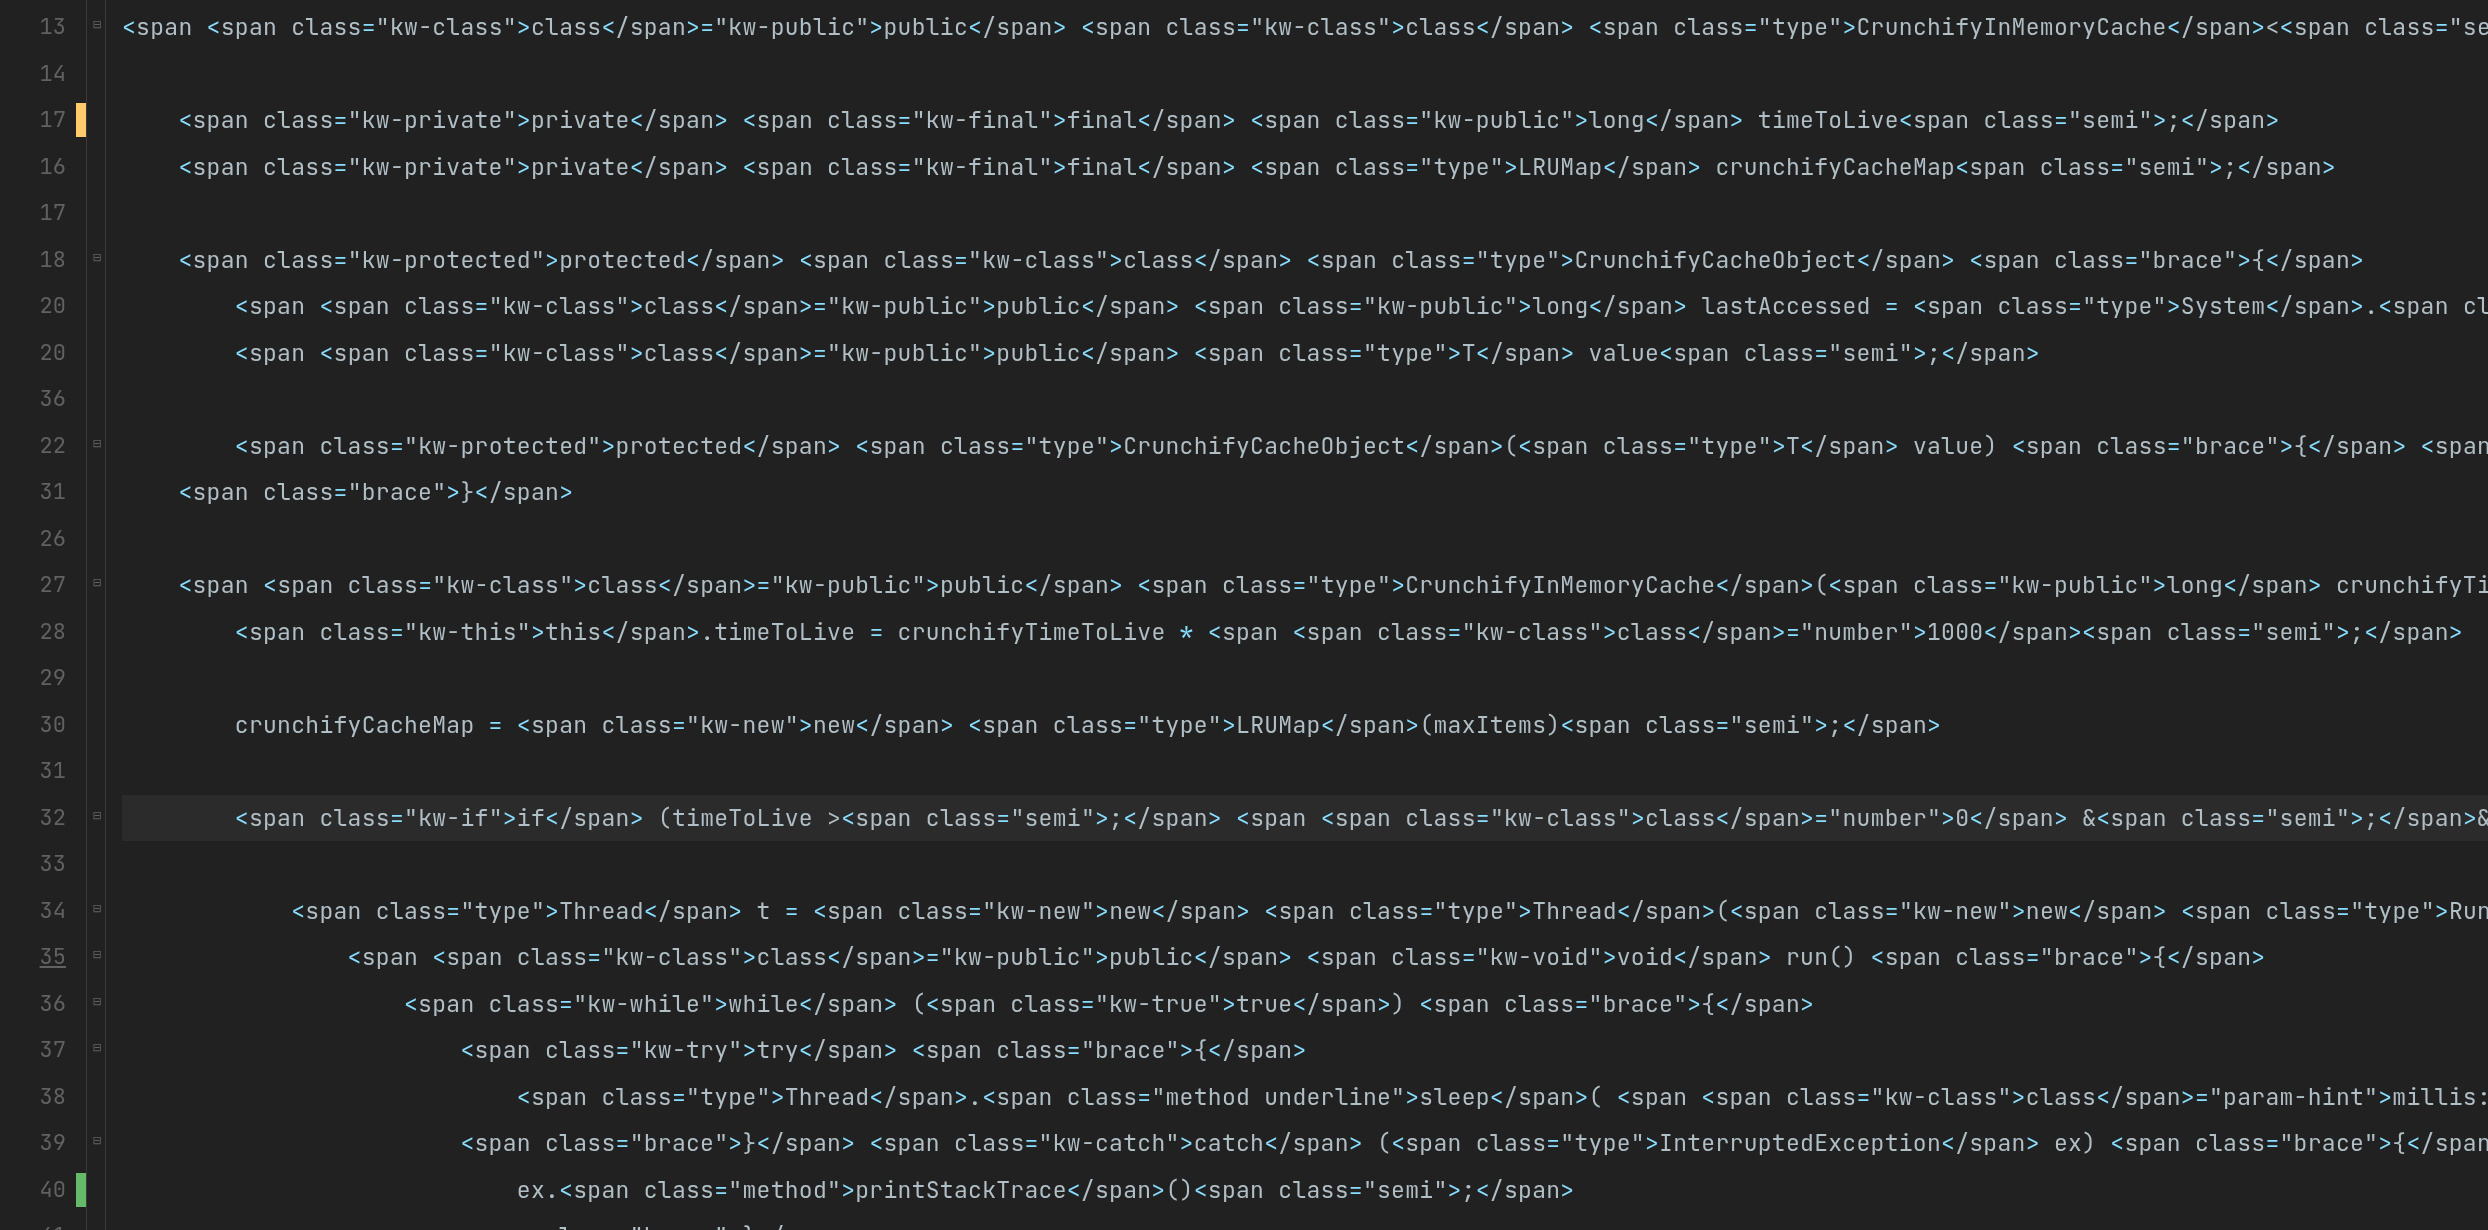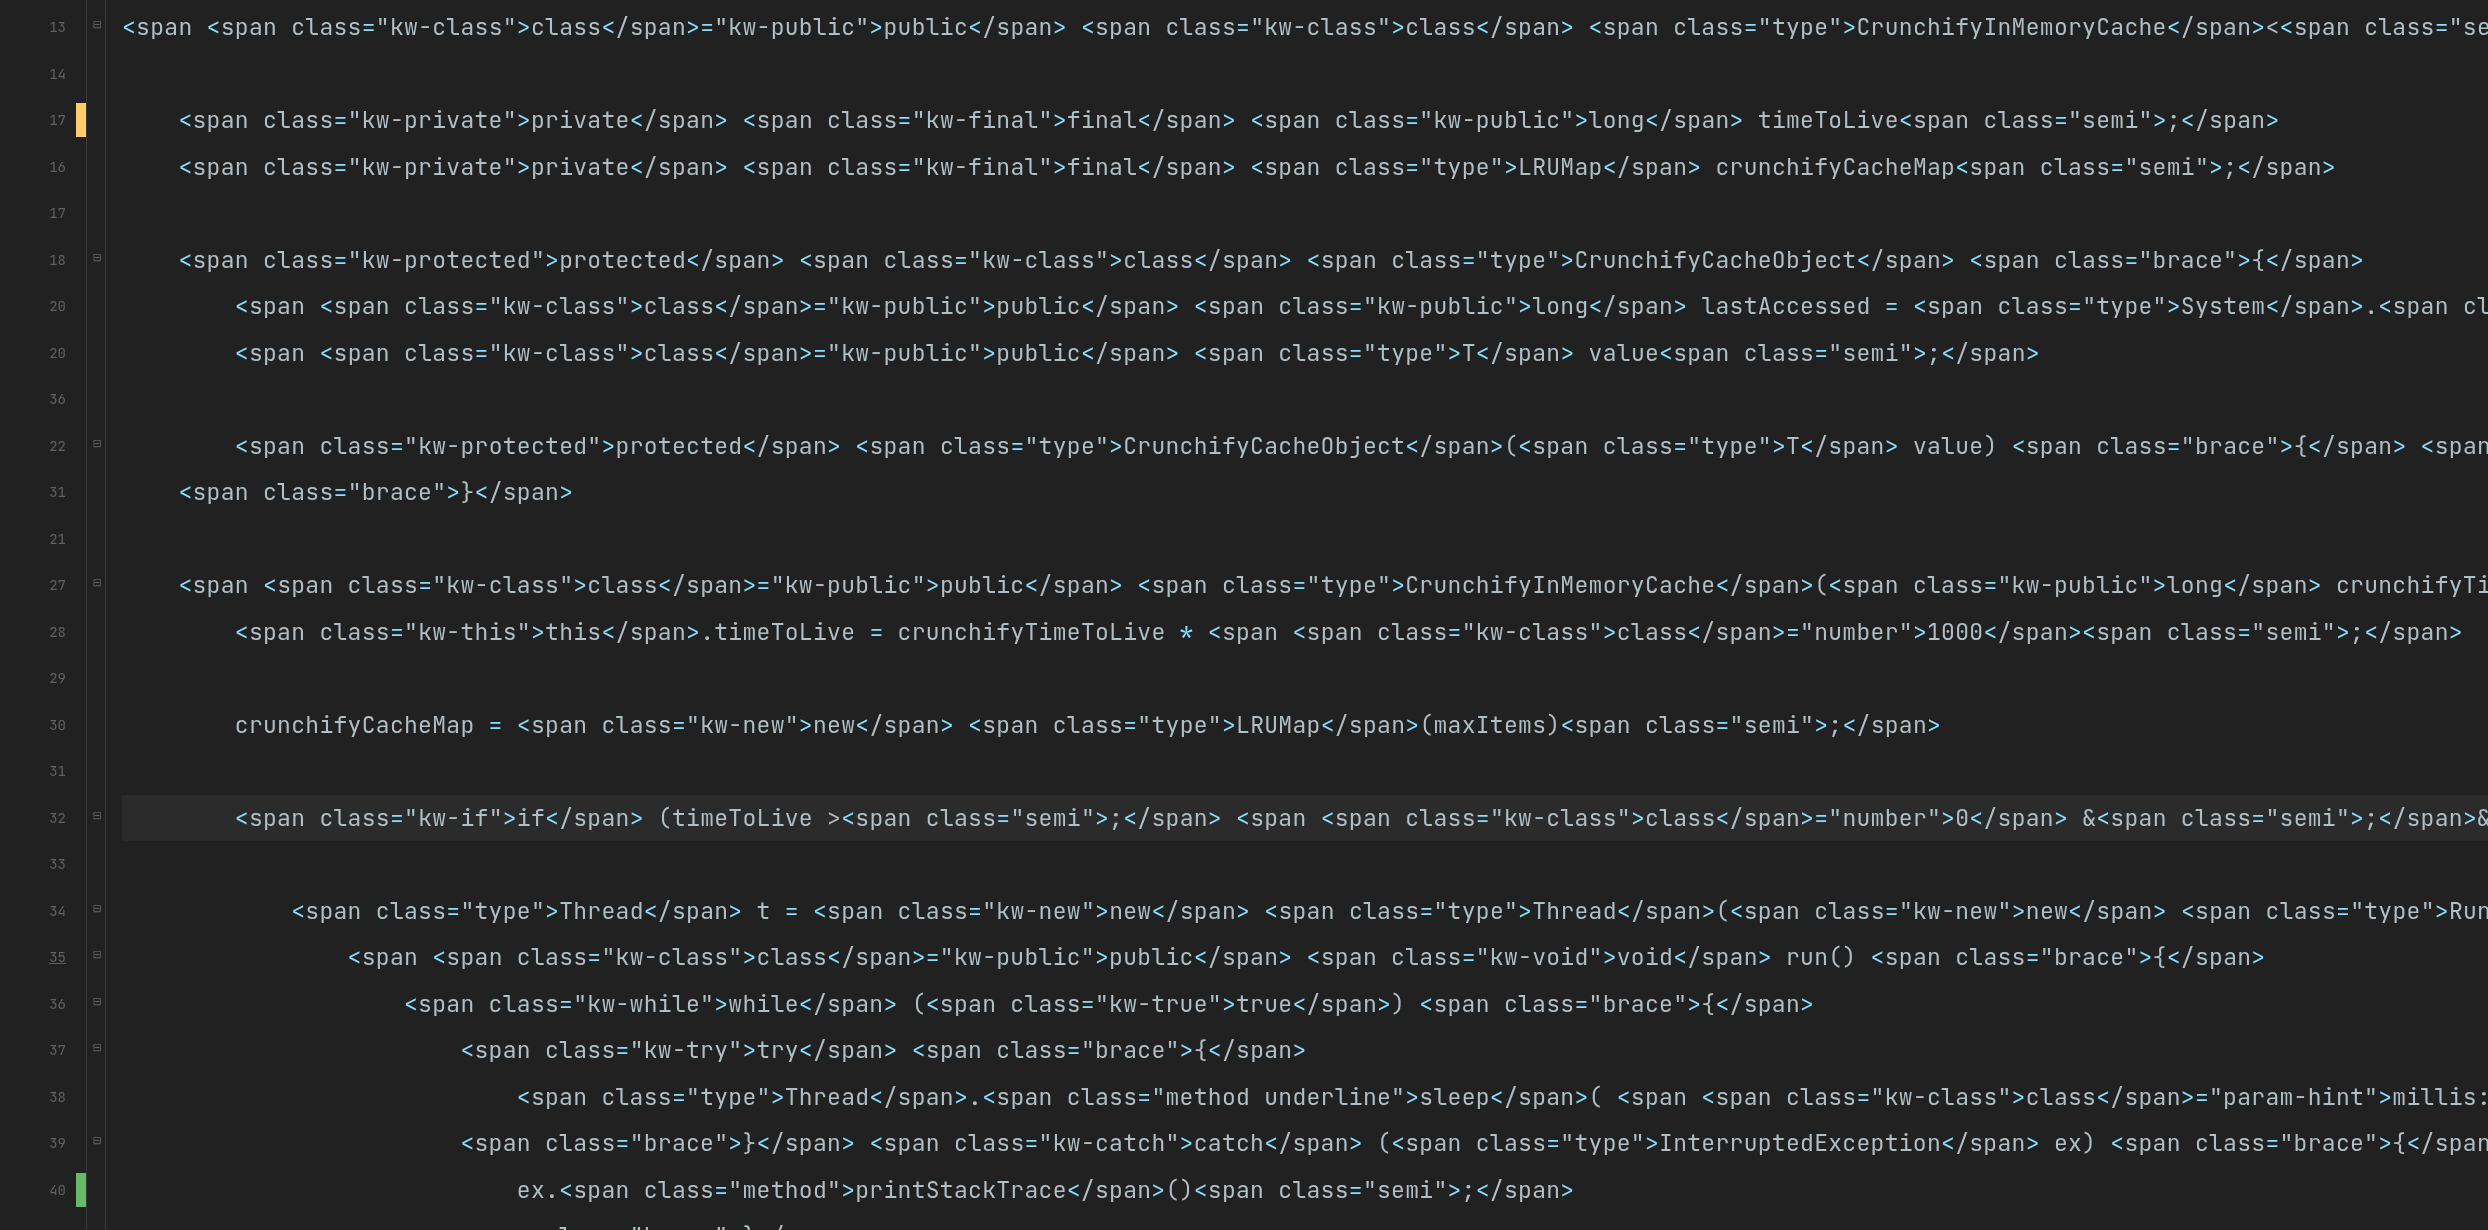--- a/index.html
+++ b/index.html
@@ -34,21 +34,21 @@
       border-right: 0;
     }
     .gutter-inner {
       display: flex;
       flex-direction: column;
     }
     .line-number {
       height: 46.5px;
       color: #616161;
       font-family: 'JetBrains Mono', 'Fira Code', Menlo, Consolas, monospace;
-      font-size: 14px;
+      font-size: 22px;
       text-align: right;
       padding-right: 20px;
       line-height: 46.5px;
       position: relative;
     }
     .line-number.highlight::before {
       content: '';
       position: absolute;
       right: 0;
       top: 6px;
@@ -115,21 +115,21 @@
         <div class="line-number">14</div>
         <div class="line-number highlight">17</div>
         <div class="line-number">16</div>
         <div class="line-number">17</div>
         <div class="line-number">18</div>
         <div class="line-number">20</div>
         <div class="line-number">20</div>
         <div class="line-number">36</div>
         <div class="line-number">22</div>
         <div class="line-number">31</div>
-        <div class="line-number">21</div>
+        <div class="line-number">26</div>
         <div class="line-number">27</div>
         <div class="line-number">28</div>
         <div class="line-number">29</div>
         <div class="line-number">30</div>
         <div class="line-number">31</div>
         <div class="line-number">32</div>
         <div class="line-number">33</div>
         <div class="line-number">34</div>
         <div class="line-number" style="position: relative; text-decoration: underline;">35</div>
         <div class="line-number">36</div>

